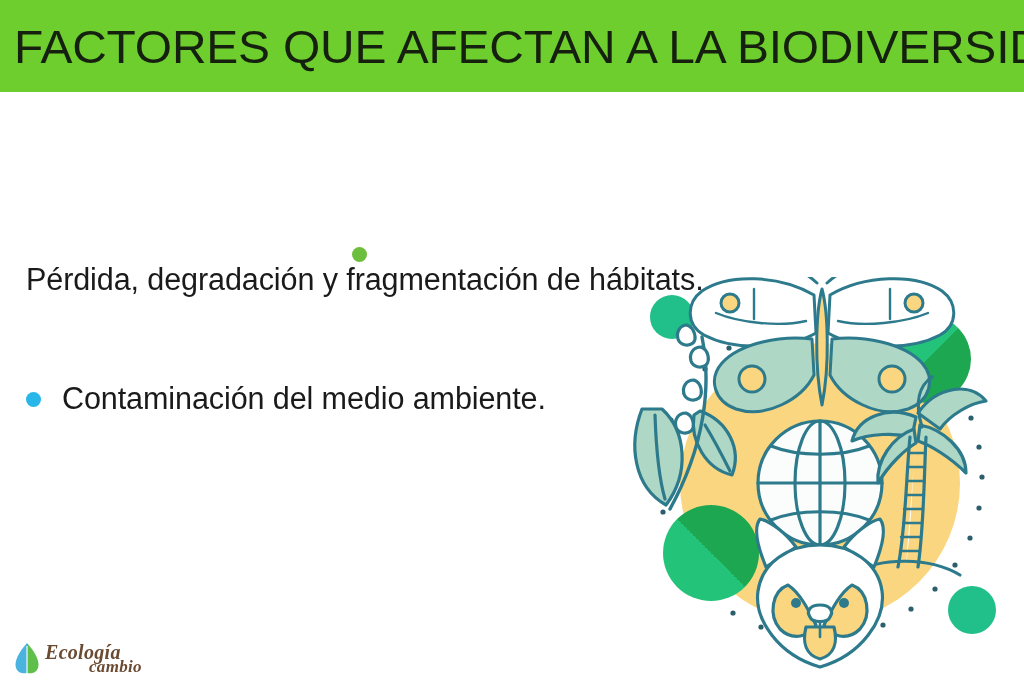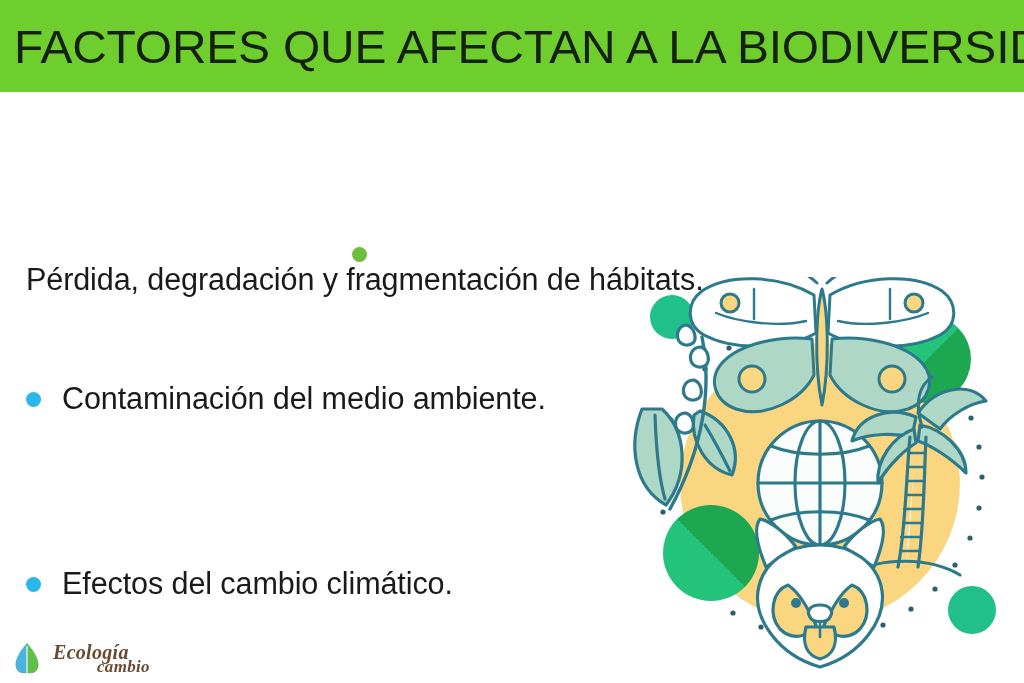--- a/index.html
+++ b/index.html
@@ -91,21 +91,20 @@
   #logo-mark {
     width: 26px;
     height: 32px;
     margin-right: 5px;
     flex: 0 0 auto;
   }
   #logo-wordmark {
     position: relative;
     width: 118px;
     height: 34px;
-    margin-left: 8px;
   }
   .logo-word {
     position: absolute;
     font-family: "Liberation Serif", serif;
     font-style: italic;
     font-weight: 700;
     color: #6b4a32;
     letter-spacing: 0.3px;
   }
   #logo-word-primary {
@@ -139,24 +138,20 @@
   </div>
 
   <ul id="bullet-list">
     <li class="bullet-item" style="top: 155px; flex-direction: column;">
       <span class="bullet-dot" style="background:#6DBE3C;"></span>
       <span class="bullet-text">Pérdida, degradación y fragmentación de hábitats.</span>
     </li>
     <li class="bullet-item" style="top: 260px; margin-top: 25px;">
       <span class="bullet-dot" style="background:#29B6E8;"></span>
       <span class="bullet-text">Contaminación del medio ambiente.</span>
-    </li>
-    <li class="bullet-item" style="top: 470px;">
-      <span class="bullet-dot" style="background:#29B6E8;"></span>
-      <span class="bullet-text">Efectos del cambio climático.</span>
     </li>
   </ul>
 
   <div id="illustration">
     <svg viewBox="0 0 404 406" width="404" height="406" xmlns="http://www.w3.org/2000/svg">
       <defs>
         <linearGradient id="accentSplit" x1="0" y1="0" x2="1" y2="1">
           <stop offset="0%" stop-color="#24C37A"></stop>
           <stop offset="50%" stop-color="#24C37A"></stop>
           <stop offset="50%" stop-color="#1DA750"></stop>

